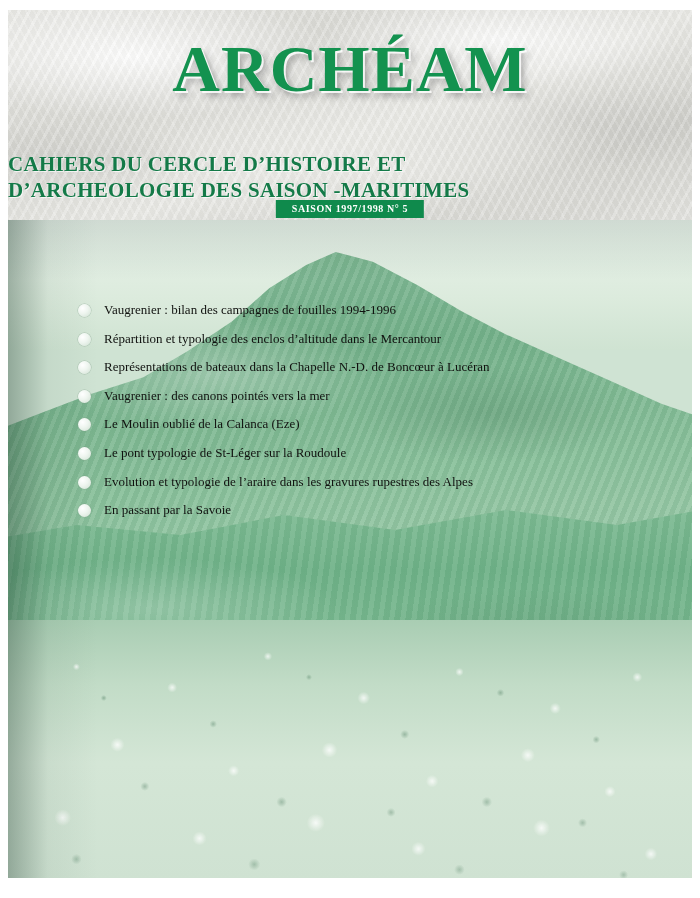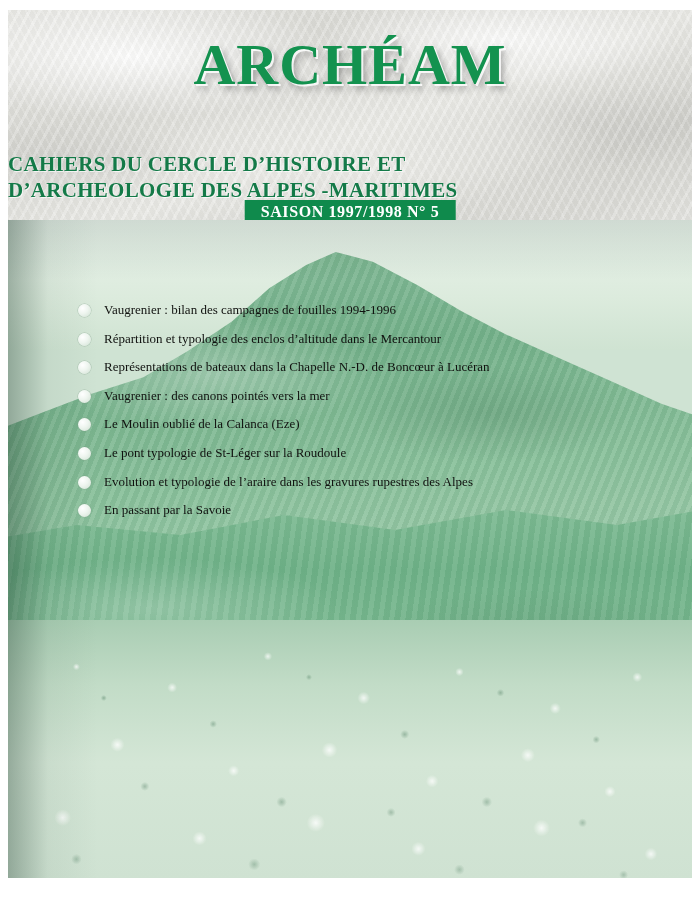--- a/index.html
+++ b/index.html
@@ -52,21 +52,21 @@
   }
 
   .masthead {
     position: absolute;
     left: 0;
     right: 0;
     top: 26px;
     text-align: center;
     font-family: "Liberation Serif", serif;
     font-weight: bold;
-    font-size: 58px;
+    font-size: 66px;
     line-height: 1;
     letter-spacing: 1px;
     color: #13924f;
     text-shadow:
       2px 2px 0 rgba(255,255,255,0.85),
       4px 5px 7px rgba(70,70,70,0.45);
     z-index: 3;
   }
 
   .subtitle {
@@ -88,21 +88,21 @@
 
   .season-bar {
     position: absolute;
     left: 50%;
     transform: translateX(-50%);
     top: 190px;
     background: #0f8a4c;
     color: #ffffff;
     font-family: "Liberation Serif", serif;
     font-weight: bold;
-    font-size: 16px;
+    font-size: 10px;
     letter-spacing: 0.6px;
     padding: 3px 16px 4px 16px;
     white-space: nowrap;
     z-index: 4;
     text-align: center;
   }
 
   
   .photo {
     position: absolute;
@@ -269,21 +269,21 @@
 <body>
 
 <div id="page">
 
   <div class="scan-edge"></div>
 
   <div class="header-band">
     <div class="masthead">ARCHÉAM</div>
     <div class="subtitle">
       <span class="l1">CAHIERS DU CERCLE D’HISTOIRE ET</span>
-      <span class="l2">D’ARCHEOLOGIE DES ALPES -MARITIMES</span>
+      <span class="l2">D’ARCHEOLOGIE DES SAISON -MARITIMES</span>
     </div>
     <div class="season-bar">SAISON 1997/1998 N° 5</div>
   </div>
 
   <div class="photo">
     <div class="sky"></div>
     <div class="mtn-back"></div>
     <div class="mtn-mid"></div>
     <div class="scree"></div>
     <div class="photo-vignette"></div>

